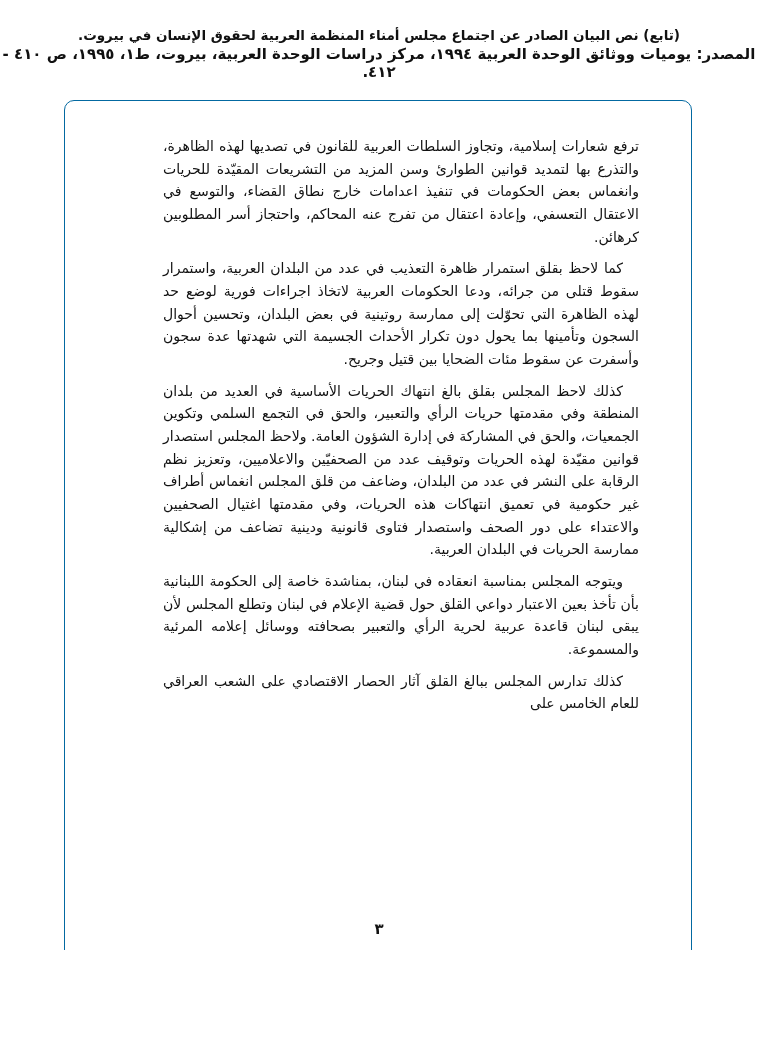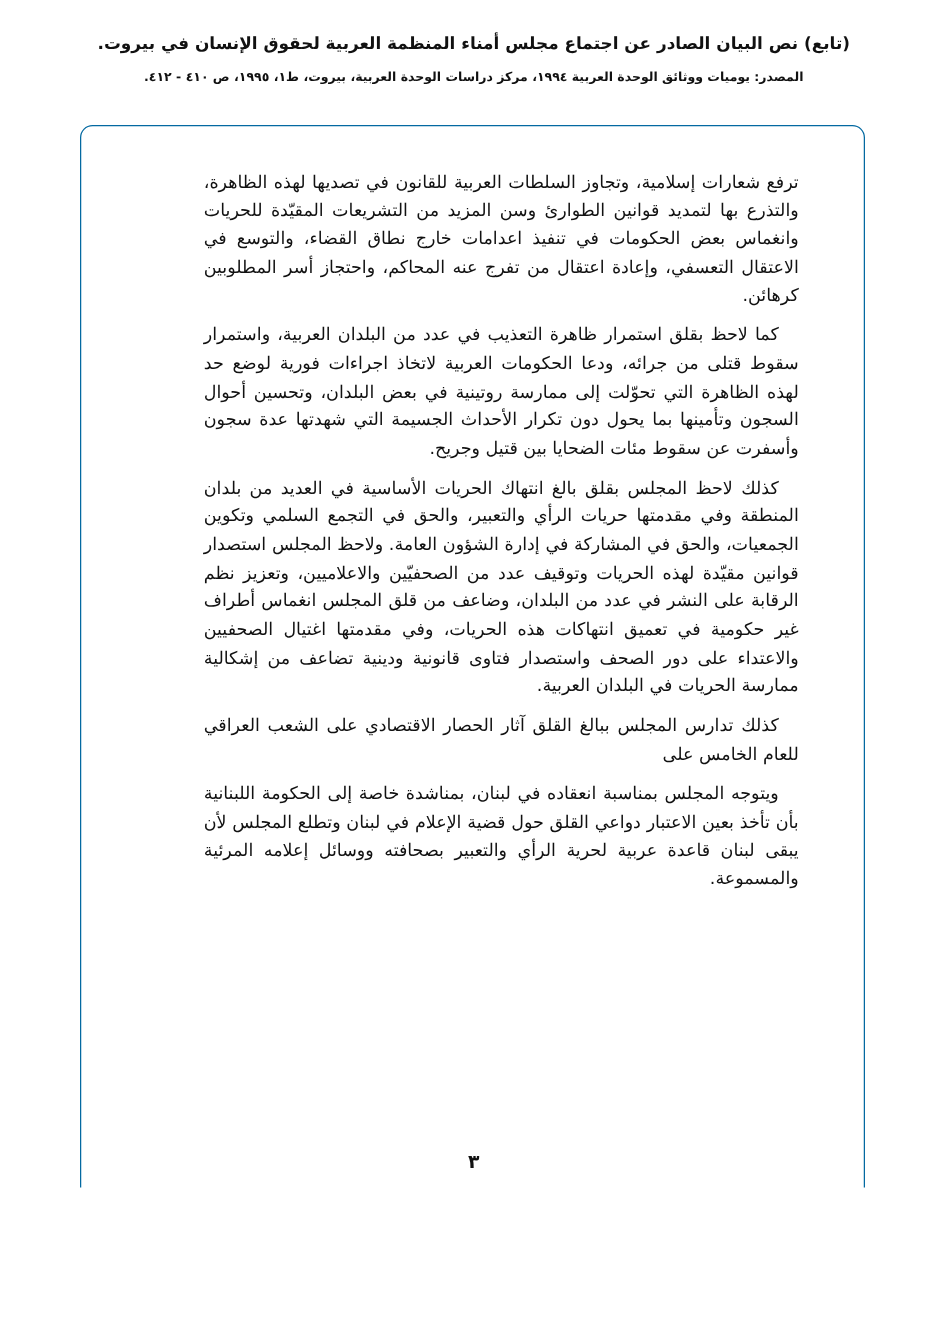--- a/index.html
+++ b/index.html
@@ -24,23 +24,23 @@
     direction: rtl;
     text-align: center;
     padding-top: 26px;
   }
   .header-title {
     font-size: 13.5px;
     font-weight: bold;
     line-height: 1.4;
   }
   .header-source {
-    font-size: 10px;
+    font-size: 15px;
     font-weight: bold;
-    margin-top: 12px;
+    margin-top: 0;
   }
   .content-box {
     position: absolute;
     left: 64px;
     top: 100px;
     width: 628px;
     height: 894px;
     box-sizing: border-box;
     border: 1px solid #0369a1;
     border-radius: 10px;
@@ -78,20 +78,20 @@
   <div class="header">
     <div class="header-title">(تابع) نص البيان الصادر عن اجتماع مجلس أمناء المنظمة العربية لحقوق الإنسان في بيروت.</div>
     <div class="header-source">المصدر: يوميات ووثائق الوحدة العربية ١٩٩٤، مركز دراسات الوحدة العربية، بيروت، ط١، ١٩٩٥، ص ٤١٠ - ٤١٢.</div>
   </div>
 
   <div class="content-box">
     <div class="text-col">
       <p>ترفع شعارات إسلامية، وتجاوز السلطات العربية للقانون في تصديها لهذه الظاهرة، والتذرع بها لتمديد قوانين الطوارئ وسن المزيد من التشريعات المقيّدة للحريات وانغماس بعض الحكومات في تنفيذ اعدامات خارج نطاق القضاء، والتوسع في الاعتقال التعسفي، وإعادة اعتقال من تفرج عنه المحاكم، واحتجاز أسر المطلوبين كرهائن.</p>
       <p class="indent">كما لاحظ بقلق استمرار ظاهرة التعذيب في عدد من البلدان العربية، واستمرار سقوط قتلى من جرائه، ودعا الحكومات العربية لاتخاذ اجراءات فورية لوضع حد لهذه الظاهرة التي تحوّلت إلى ممارسة روتينية في بعض البلدان، وتحسين أحوال السجون وتأمينها بما يحول دون تكرار الأحداث الجسيمة التي شهدتها عدة سجون وأسفرت عن سقوط مئات الضحايا بين قتيل وجريح.</p>
       <p class="indent">كذلك لاحظ المجلس بقلق بالغ انتهاك الحريات الأساسية في العديد من بلدان المنطقة وفي مقدمتها حريات الرأي والتعبير، والحق في التجمع السلمي وتكوين الجمعيات، والحق في المشاركة في إدارة الشؤون العامة. ولاحظ المجلس استصدار قوانين مقيّدة لهذه الحريات وتوقيف عدد من الصحفيّين والاعلاميين، وتعزيز نظم الرقابة على النشر في عدد من البلدان، وضاعف من قلق المجلس انغماس أطراف غير حكومية في تعميق انتهاكات هذه الحريات، وفي مقدمتها اغتيال الصحفيين والاعتداء على دور الصحف واستصدار فتاوى قانونية ودينية تضاعف من إشكالية ممارسة الحريات في البلدان العربية.</p>
+      <p class="indent">ويتوجه المجلس بمناسبة انعقاده في لبنان، بمناشدة خاصة إلى الحكومة اللبنانية بأن تأخذ بعين الاعتبار دواعي القلق حول قضية الإعلام في لبنان وتطلع المجلس لأن يبقى لبنان قاعدة عربية لحرية الرأي والتعبير بصحافته ووسائل إعلامه المرئية والمسموعة.</p>
       <p class="indent">كذلك تدارس المجلس ببالغ القلق آثار الحصار الاقتصادي على الشعب العراقي للعام الخامس على</p>
-      <p class="indent">ويتوجه المجلس بمناسبة انعقاده في لبنان، بمناشدة خاصة إلى الحكومة اللبنانية بأن تأخذ بعين الاعتبار دواعي القلق حول قضية الإعلام في لبنان وتطلع المجلس لأن يبقى لبنان قاعدة عربية لحرية الرأي والتعبير بصحافته ووسائل إعلامه المرئية والمسموعة.</p>
     </div>
   </div>
 
   <div class="page-number">٣</div>
 
 </div>
 
 </body></html>

